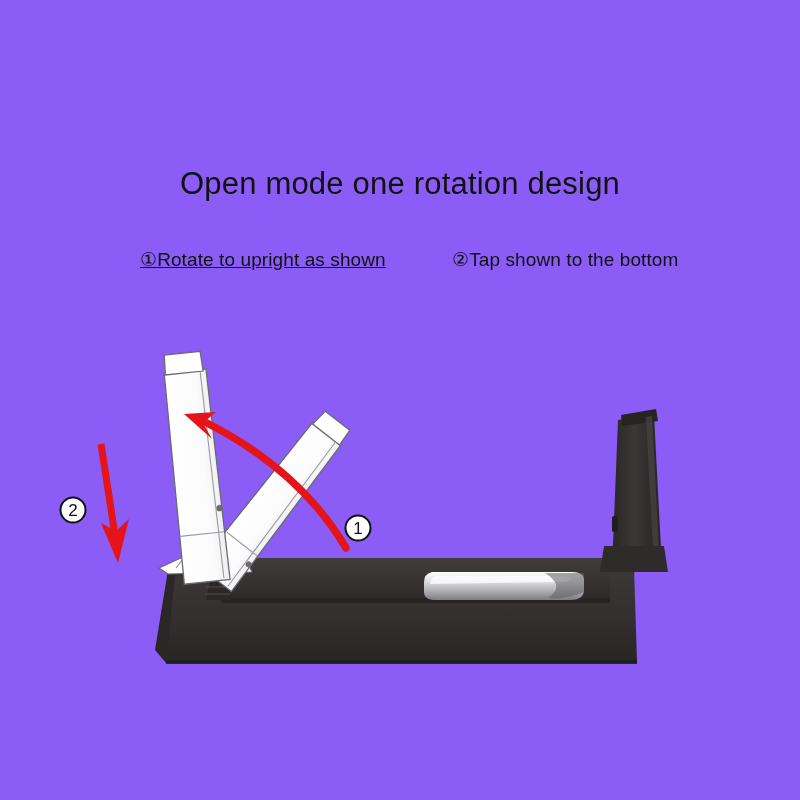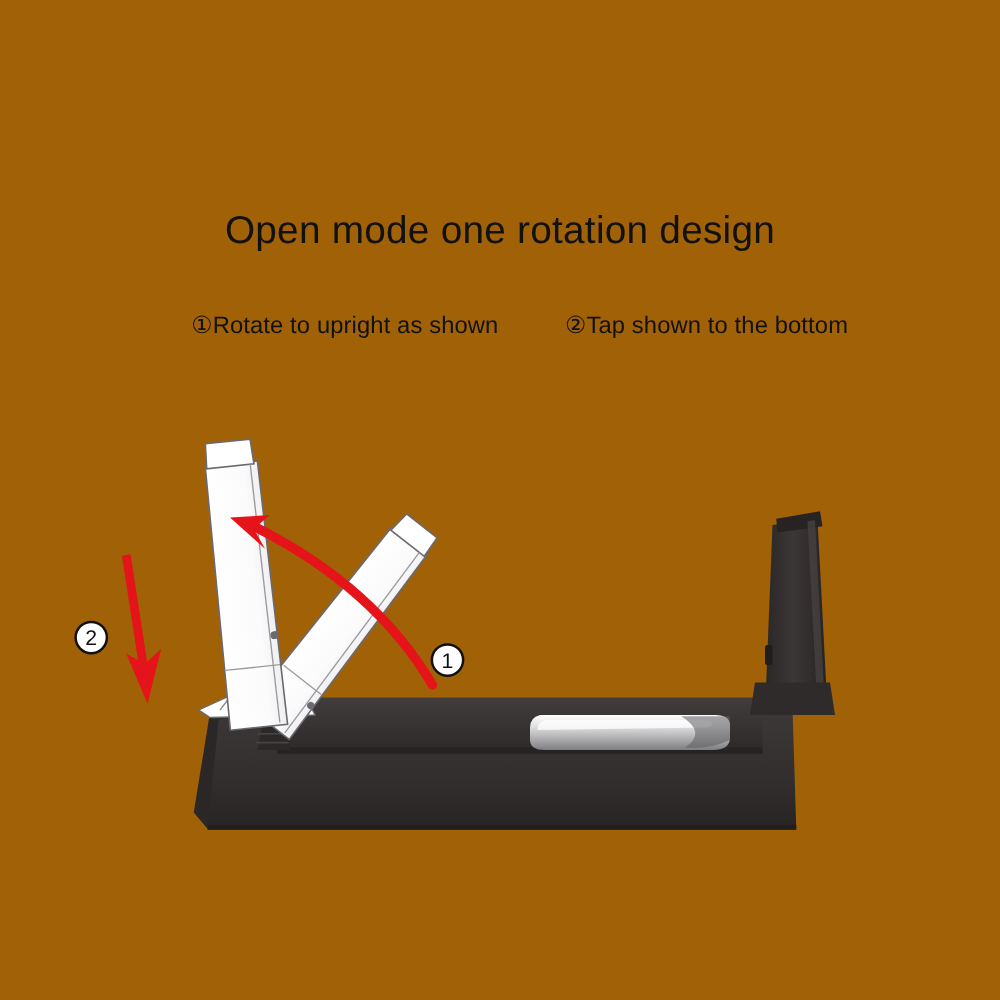--- a/index.html
+++ b/index.html
@@ -13,21 +13,21 @@
     font-family: "Liberation Sans", sans-serif;
     color: #111111;
     overflow: hidden;
     position: relative;
   }
   .page {
     position: absolute;
     inset: 0;
     width: 800px;
     height: 800px;
-    background: #a16207;
+    background: #8b5cf6;
   }
   .title {
     position: absolute;
     left: 0;
     top: 166px;
     width: 800px;
     text-align: center;
     font-size: 31px;
     font-weight: 400;
     letter-spacing: 0.2px;
@@ -42,21 +42,21 @@
     height: 30px;
   }
   .subtitle {
     position: absolute;
     font-size: 19px;
     font-weight: 400;
     color: #111111;
     white-space: nowrap;
     letter-spacing: 0.1px;
   }
-  .subtitle-left  { left: 153px; top: 0; }
+  .subtitle-left  { left: 140px; top: 0; text-decoration: underline; }
   .subtitle-right { left: 452px; top: 0; }
 
   .figure {
     position: absolute;
     left: 0;
     top: 320px;
     width: 800px;
     height: 400px;
   }
   .figure svg { display: block; }

